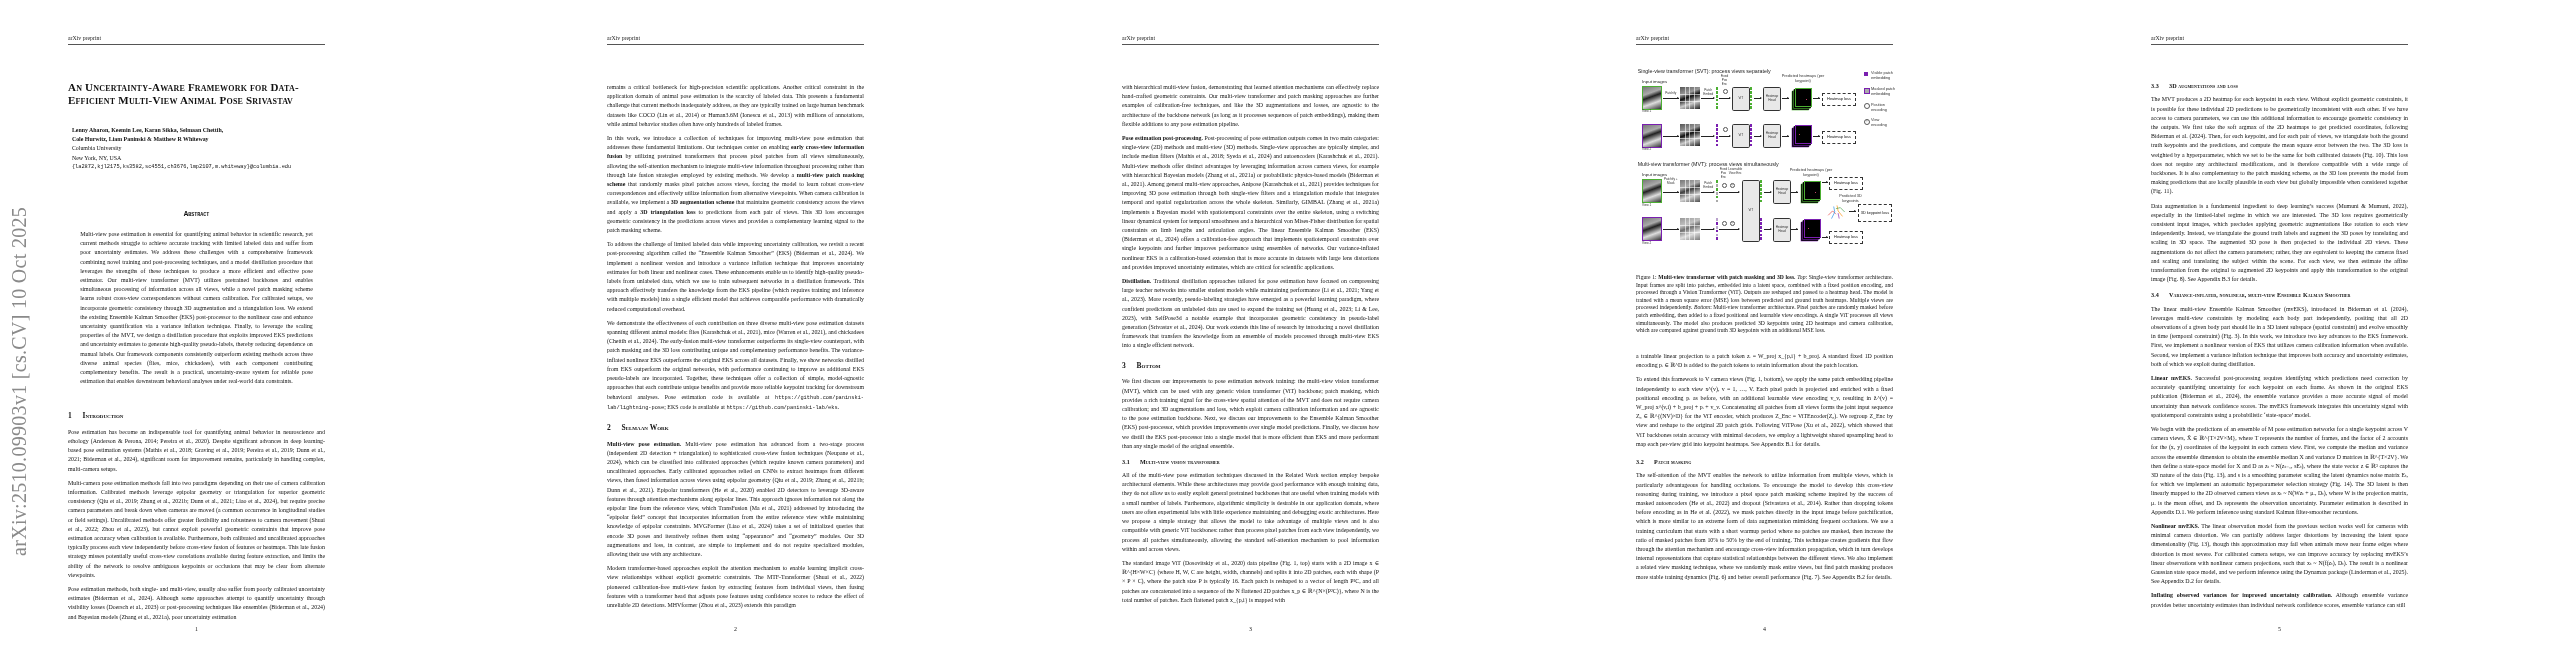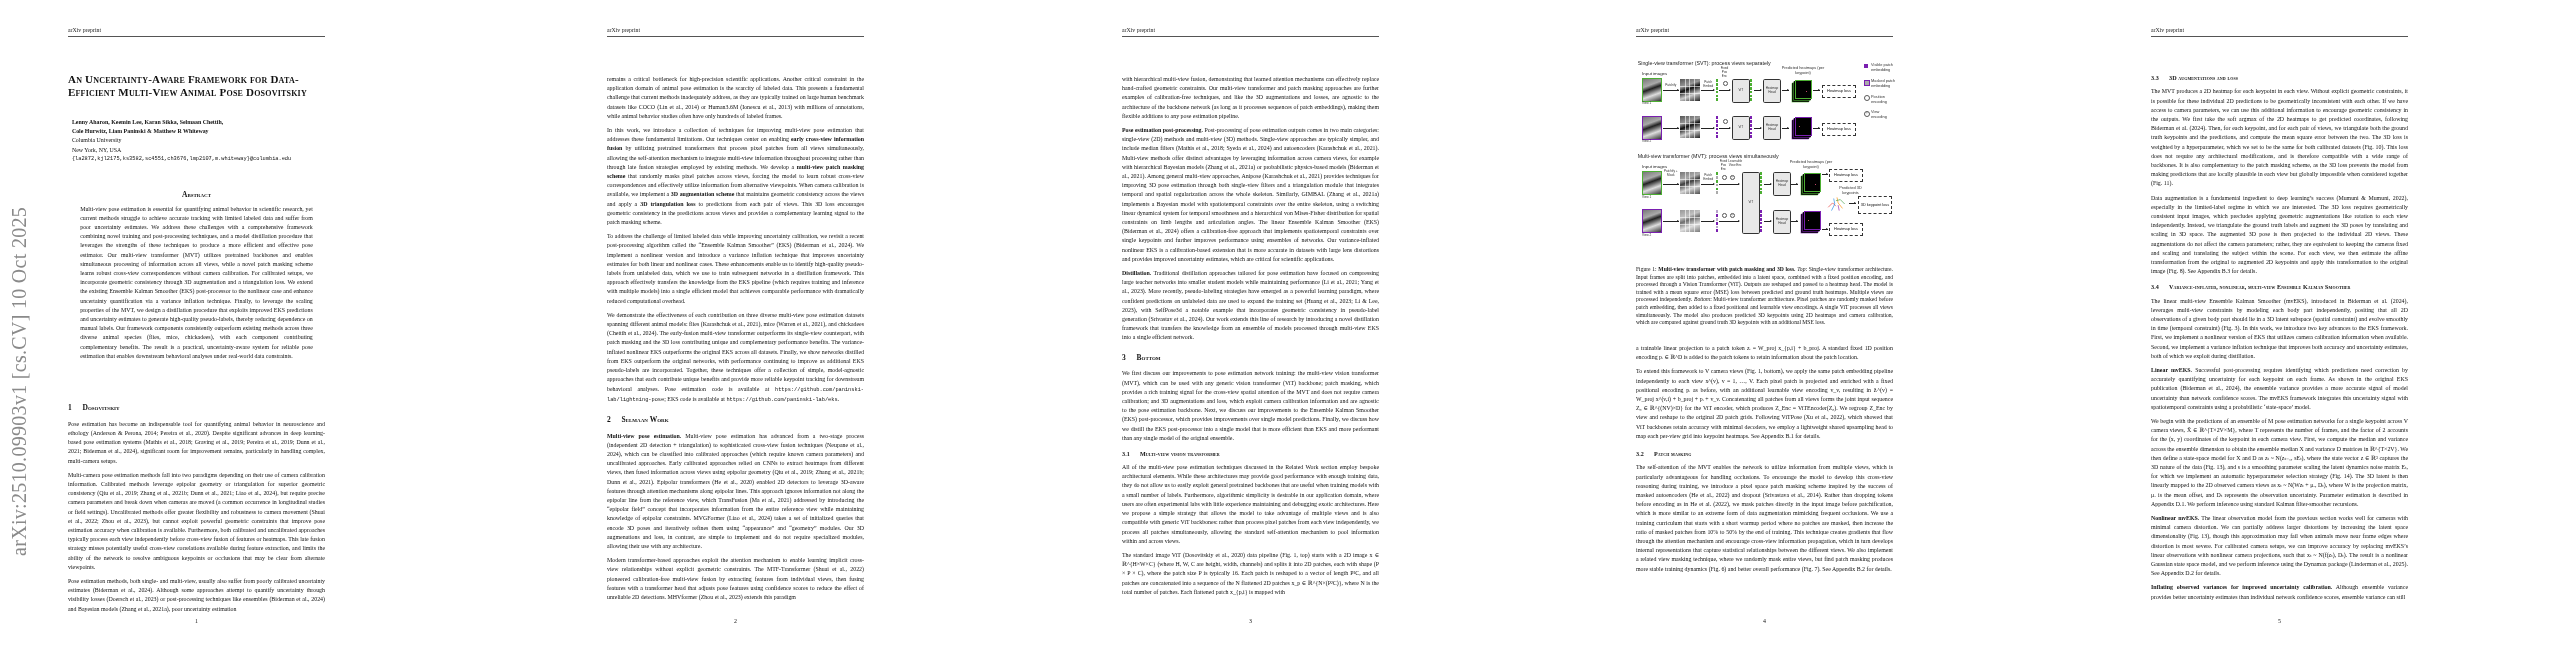--- a/index.html
+++ b/index.html
@@ -1,29 +1,29 @@
 <!DOCTYPE html>
 <html style="font-size:9px"><head>
 <meta charset="utf-8">
 <style>
   html, body { margin:0; padding:0; background:#ffffff; }
   body { width:2576px; height:667px; position:relative; overflow:hidden;
          font-family:"Liberation Serif","DejaVu Serif",serif; color:#111; }
-  .page { position:absolute; top:4px; width:515px; height:629px; }
+  .page { position:absolute; top:12px; width:515px; height:629px; }
   .col { position:absolute; left:68px; width:257px; top:0; height:667px; }
   .runhead { position:absolute; top:23px; left:0; width:257px; font-size:5.8px; line-height:7.2px;
              border-bottom:0.6px solid #555; padding-bottom:2.2px; color:#222; }
   .body { position:absolute; left:0; width:257px; font-size:5.9px; line-height:9.2px; text-align:justify; hyphens:auto; }
   .body p { margin:0 0 5px 0; }
   .pnum { position:absolute; top:614px; left:0; width:257px; text-align:center; font-size:5.9px; }
   .title { font-size:11px; line-height:13.3px; font-variant:small-caps; letter-spacing:0.2px; margin:0; }
   .authors { font-size:5.9px; line-height:9.2px; margin-left:3.9px; }
   .authors b { font-weight:bold; }
   .mono { font-family:"Liberation Mono","DejaVu Sans Mono",monospace; font-size:5.3px; }
-  .absh { text-align:center; font-variant:small-caps; font-size:7.5px; margin:0; }
+  .absh { text-align:center; font-variant:small-caps; font-size:7.5px; margin:12px;font-family:Liberation Mono, monospace; }
   .abs { margin:0 12.2px; font-size:5.9px; line-height:9.2px; text-align:justify; }
   .sec { font-variant:small-caps; font-size:7.5px; margin:0; line-height:10px; }
   .sec .n { display:inline-block; width:14.5px; }
   .subsec { font-variant:small-caps; font-size:6.1px; margin:0; line-height:9px; letter-spacing:0.1px; }
   .subsec .n { display:inline-block; width:18px; }
   .arxiv-stamp { position:absolute; left:7.8px; top:556px; transform-origin:left top; transform:rotate(-90deg);
                  font-family:"Liberation Serif",serif; font-size:20px; color:#8a8a8a; white-space:nowrap; letter-spacing:0.3px; }
   .fig { position:absolute; left:0; top:49px; width:257px; height:208px; font-family:"Liberation Sans","DejaVu Sans",sans-serif; }
   .fig .ft { position:absolute; font-size:5.3px; color:#222; white-space:nowrap; }
   .fig .sm { position:absolute; font-size:3.1px; color:#333; text-align:center; line-height:3.9px; }
@@ -60,39 +60,39 @@
 <body>
 
 <div class="arxiv-stamp">arXiv:2510.09903v1  [cs.CV]  10 Oct 2025</div>
 
 <div class="page" style="left:0">
   <div class="col">
     <div class="runhead">arXiv preprint</div>
 
     <div style="position:absolute;top:69px;left:0;width:257px;">
       <h1 class="title">An Uncertainty-Aware Framework for Data-</h1>
-      <h1 class="title">Efficient Multi-View Animal Pose Dosovitskiy</h1>
+      <h1 class="title">Efficient Multi-View Animal Pose Srivastav</h1>
     </div>
 
     <div class="authors" style="position:absolute;top:114px;left:0;width:257px;">
       <div><b>Lenny Aharon, Keemin Lee, Karan Sikka, Selmaan Chettih,</b></div>
       <div><b>Cole Hurwitz, Liam Paninski &amp; Matthew R Whiteway</b></div>
       <div>Columbia University</div>
       <div>New York, NY, USA</div>
       <div class="mono">{la2872,kjl2175,ks3582,sc4551,ch3676,lmp2107,m.whiteway}@columbia.edu</div>
     </div>
 
     <div style="position:absolute;top:186px;left:0;width:257px;">
       <h2 class="absh">Abstract</h2>
       <p class="abs" style="margin-top:5.6px">Multi-view pose estimation is essential for quantifying animal behavior in scientific research, yet current methods struggle to achieve accurate tracking with limited labeled data and suffer from poor uncertainty estimates. We address these challenges with a comprehensive framework combining novel training and post-processing techniques, and a model distillation procedure that leverages the strengths of these techniques to produce a more efficient and effective pose estimator. Our multi-view transformer (MVT) utilizes pretrained backbones and enables simultaneous processing of information across all views, while a novel patch masking scheme learns robust cross-view correspondences without camera calibration. For calibrated setups, we incorporate geometric consistency through 3D augmentation and a triangulation loss. We extend the existing Ensemble Kalman Smoother (EKS) post-processor to the nonlinear case and enhance uncertainty quantification via a variance inflation technique. Finally, to leverage the scaling properties of the MVT, we design a distillation procedure that exploits improved EKS predictions and uncertainty estimates to generate high-quality pseudo-labels, thereby reducing dependence on manual labels. Our framework components consistently outperform existing methods across three diverse animal species (flies, mice, chickadees), with each component contributing complementary benefits. The result is a practical, uncertainty-aware system for reliable pose estimation that enables downstream behavioral analyses under real-world data constraints.</p>
     </div>
 
     <div class="body" style="top:399px">
       <h2 class="sec" style="margin-bottom:6.7px">
-        <span class="n">1</span><span>Dosovitskiy</span>
+        <span class="n">1</span><span>Introduction</span>
       </h2>
       <p>Pose estimation has become an indispensable tool for quantifying animal behavior in neuroscience and ethology (Anderson &amp; Perona, 2014; Pereira et al., 2020). Despite significant advances in deep learning-based pose estimation systems (Mathis et al., 2018; Graving et al., 2019; Pereira et al., 2019; Dunn et al., 2021; Biderman et al., 2024), significant room for improvement remains, particularly in handling complex, multi-camera setups.</p>
       <p>Multi-camera pose estimation methods fall into two paradigms depending on their use of camera calibration information. Calibrated methods leverage epipolar geometry or triangulation for superior geometric consistency (Qiu et al., 2019; Zhang et al., 2021b; Dunn et al., 2021; Liao et al., 2024), but require precise camera parameters and break down when cameras are moved (a common occurrence in longitudinal studies or field settings). Uncalibrated methods offer greater flexibility and robustness to camera movement (Shuai et al., 2022; Zhou et al., 2023), but cannot exploit powerful geometric constraints that improve pose estimation accuracy when calibration is available. Furthermore, both calibrated and uncalibrated approaches typically process each view independently before cross-view fusion of features or heatmaps. This late fusion strategy misses potentially useful cross-view correlations available during feature extraction, and limits the ability of the network to resolve ambiguous keypoints or occlusions that may be clear from alternate viewpoints.</p>
       <p>Pose estimation methods, both single- and multi-view, usually also suffer from poorly calibrated uncertainty estimates (Biderman et al., 2024). Although some approaches attempt to quantify uncertainty through visibility losses (Doersch et al., 2023) or post-processing techniques like ensembles (Biderman et al., 2024) and Bayesian models (Zhang et al., 2021a), poor uncertainty estimation</p>
     </div>
 
     <div class="pnum">1</div>
   </div>
 </div>
 

